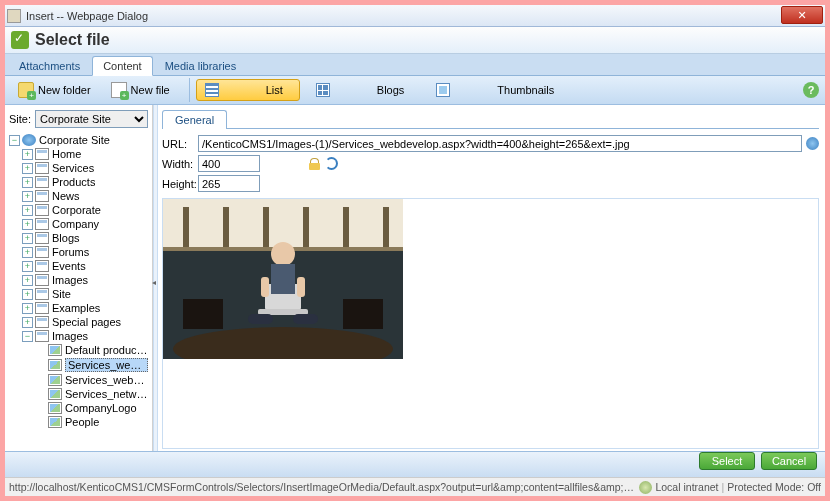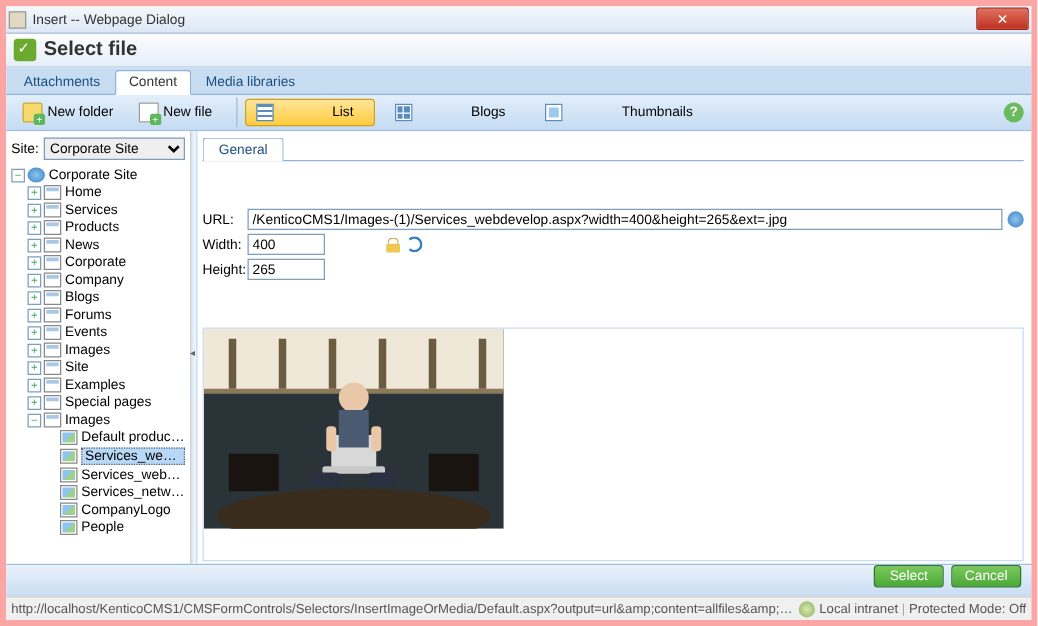--- a/index.html
+++ b/index.html
@@ -45,21 +45,21 @@
 .tree .nicon { width: 14px; height: 12px; margin-right: 3px; flex-shrink: 0; }
 .globe-icon { background: radial-gradient(#8ec5f0,#3a7fc0); border-radius: 50%; }
 .page-icon { background: #fff; border: 1px solid #888; position: relative; }
 .page-icon::after { content:""; position: absolute; left: 1px; right: 1px; top: 1px; height: 3px; background: #aac8e6; }
 .img-icon { background: #fff; border: 1px solid #888; position: relative; }
 .img-icon::before { content:""; position: absolute; left: 1px; top: 1px; right: 1px; bottom: 1px; background: linear-gradient(135deg,#8ec5f0 50%,#9ed090 50%); }
 .tree .lbl { overflow: hidden; text-overflow: ellipsis; }
 .tree .selected .lbl { background: #b8d8f8; border: 1px dotted #666; padding: 0 2px; }
 .splitter { width: 5px; background: #eaf2fb; border-left: 1px solid #c9ddf2; border-right: 1px solid #c9ddf2; position: relative; cursor: ew-resize; }
 .splitter::after { content:"◂"; position: absolute; top: 50%; left: -2px; font-size: 8px; color: #666; }
-.rightpane { flex: 1; display: flex; flex-direction: column; padding: 4px 6px 2px 4px; min-width: 0; gap: 32px; }
+.rightpane { flex: 1; display: flex; flex-direction: column; padding: 4px 6px 2px 4px; min-width: 0; }
 .innertabs { display: flex; border-bottom: 1px solid #8fb4d9; }
 .innertabs .itab { padding: 3px 12px; font-size: 11px; background: #e1eefb; border: 1px solid #8fb4d9; border-bottom: none; border-top-left-radius: 3px; border-top-right-radius: 3px; cursor: pointer; }
 .innertabs .itab.active { background: #fff; color: #1c4f82; position: relative; top: 1px; }
 .form { padding: 6px 0 2px 0; }
 .frow { display: flex; align-items: center; margin-bottom: 3px; }
 .frow label { width: 36px; }
 .frow input { font-size: 11px; border: 1px solid #7f9db9; height: 17px; padding: 0 3px; }
 .urlinput { flex: 1; }
 .whinput { width: 62px; }
 .lockicon { width: 13px; height: 13px; margin-left: 6px; position:relative; }

